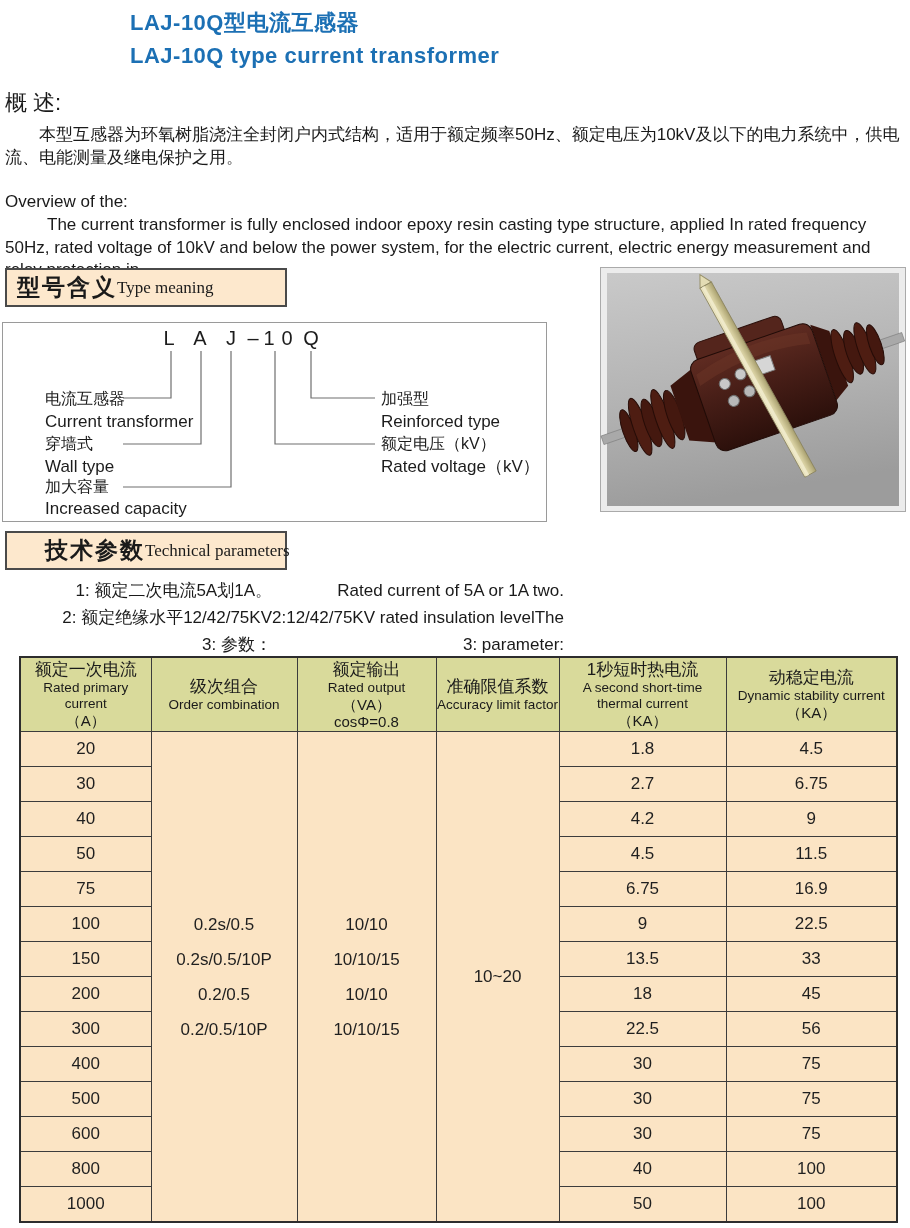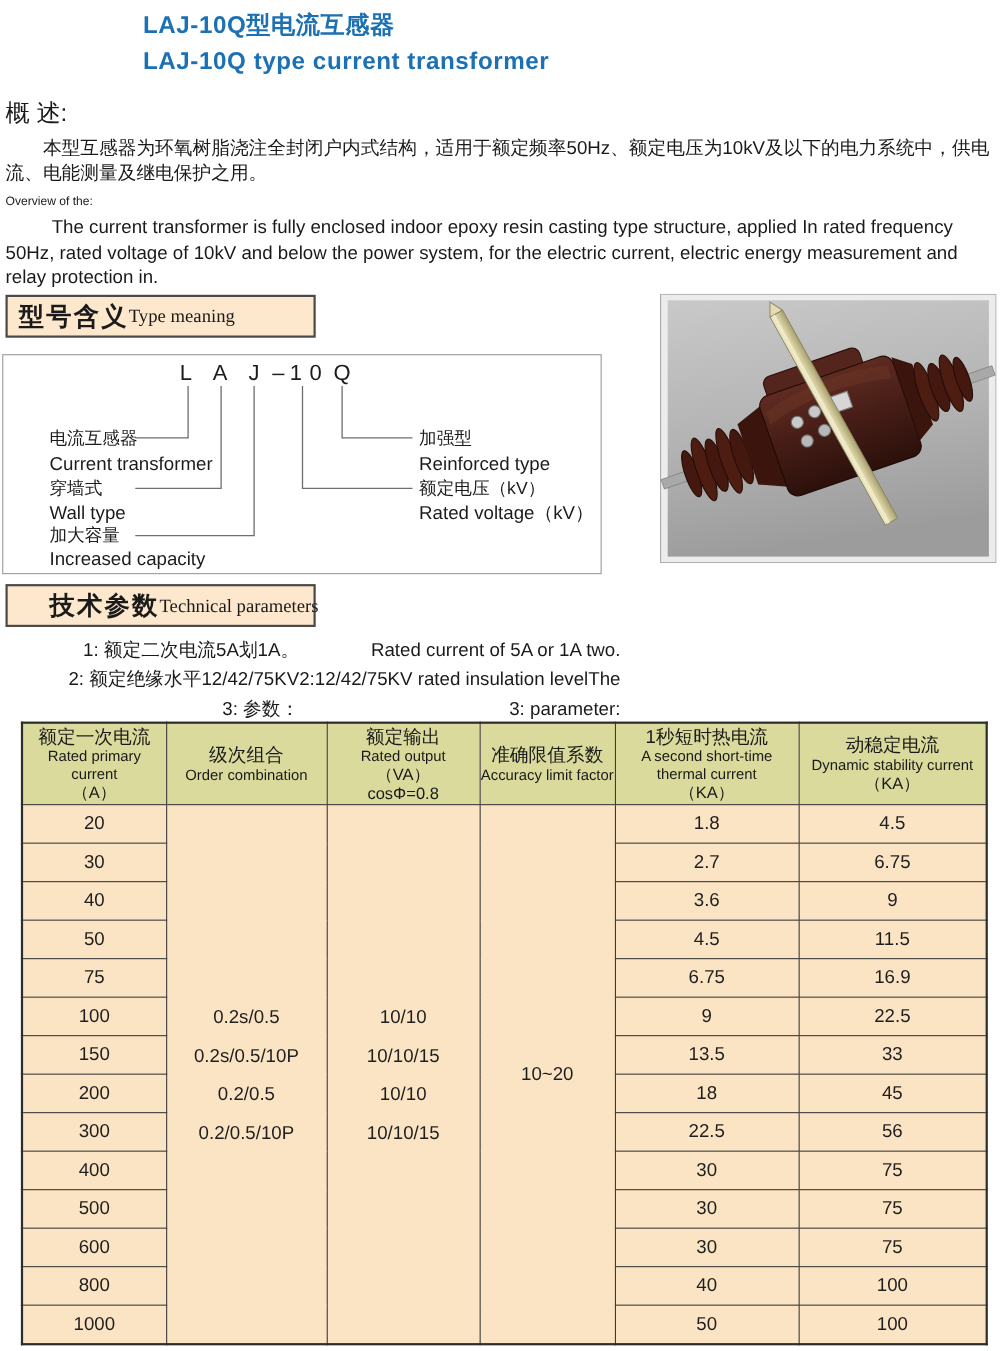--- a/index.html
+++ b/index.html
@@ -8,21 +8,21 @@
 
   
   .title{position:absolute;left:130px;top:6px;}
   .title-line{color:#1c70b4;font-weight:bold;font-size:22px;line-height:33px;letter-spacing:.5px;white-space:nowrap;}
 
   
   .overview{position:absolute;left:5px;top:88px;width:898px;}
   .ov-head-zh{font-size:22px;font-weight:normal;margin:0 0 6px 0;}
   .ov-p{font-size:17px;line-height:22.5px;margin:0;}
   .ov-zh{text-indent:34px;margin-bottom:3px;}
-  .ov-head-en{font-size:11px;line-height:23px;margin:3px 0 1px 0;font-weight:normal;}
+  .ov-head-en{font-size:17px;line-height:23px;margin:21px 0 1px 0;font-weight:normal;}
   .ov-en{text-indent:42px;}
 
   
   .band{position:absolute;display:flex;align-items:center;background:#fde8cd;
         border:2px solid #4a4a4a;box-sizing:border-box;height:39px;padding:0 8px 0 10px;width:282px;}
   .band-zh{font-size:23px;font-weight:bold;font-family:"Liberation Serif","DejaVu Serif",serif;letter-spacing:2px;white-space:nowrap;}
   .band-en{font-size:17px;font-weight:normal;font-family:"Liberation Serif","DejaVu Serif",serif;white-space:nowrap;}
   #band-type{left:5px;top:268px;}
   #band-tech{left:5px;top:531px;padding-left:38px;}
 
@@ -247,21 +247,21 @@
         <td>1.8</td>
         <td>4.5</td>
       </tr>
       <tr>
         <td>30</td>
         <td>2.7</td>
         <td>6.75</td>
       </tr>
       <tr>
         <td>40</td>
-        <td>3.6</td>
+        <td>4.2</td>
         <td>9</td>
       </tr>
       <tr>
         <td>50</td>
         <td>4.5</td>
         <td>11.5</td>
       </tr>
       <tr>
         <td>75</td>
         <td>6.75</td>

